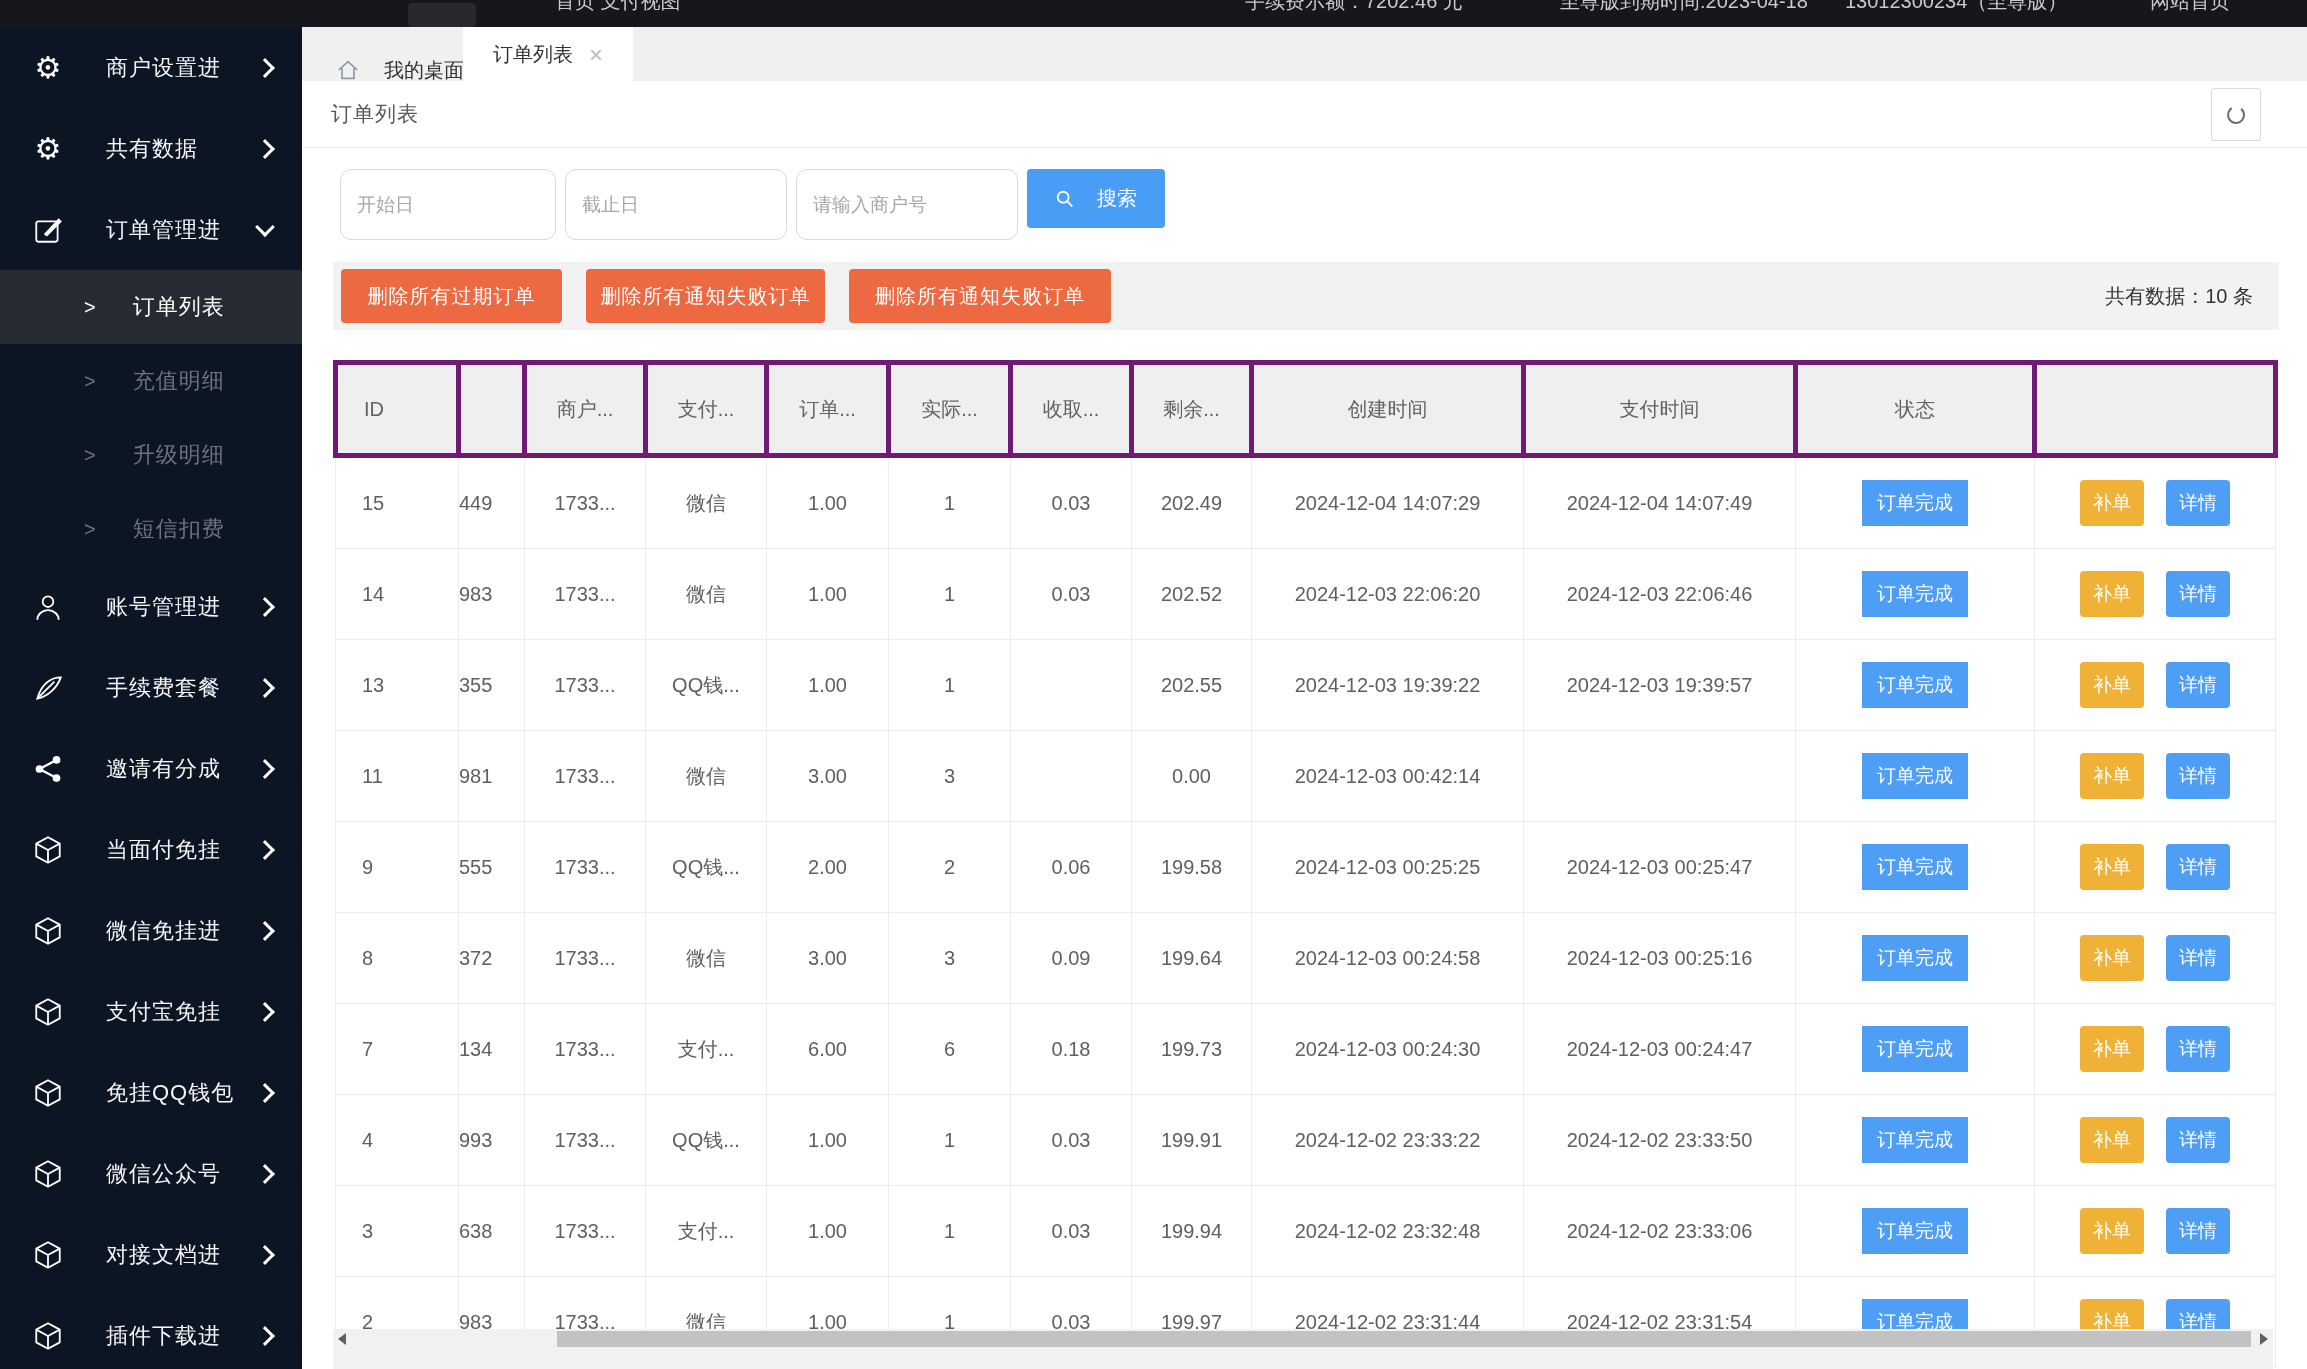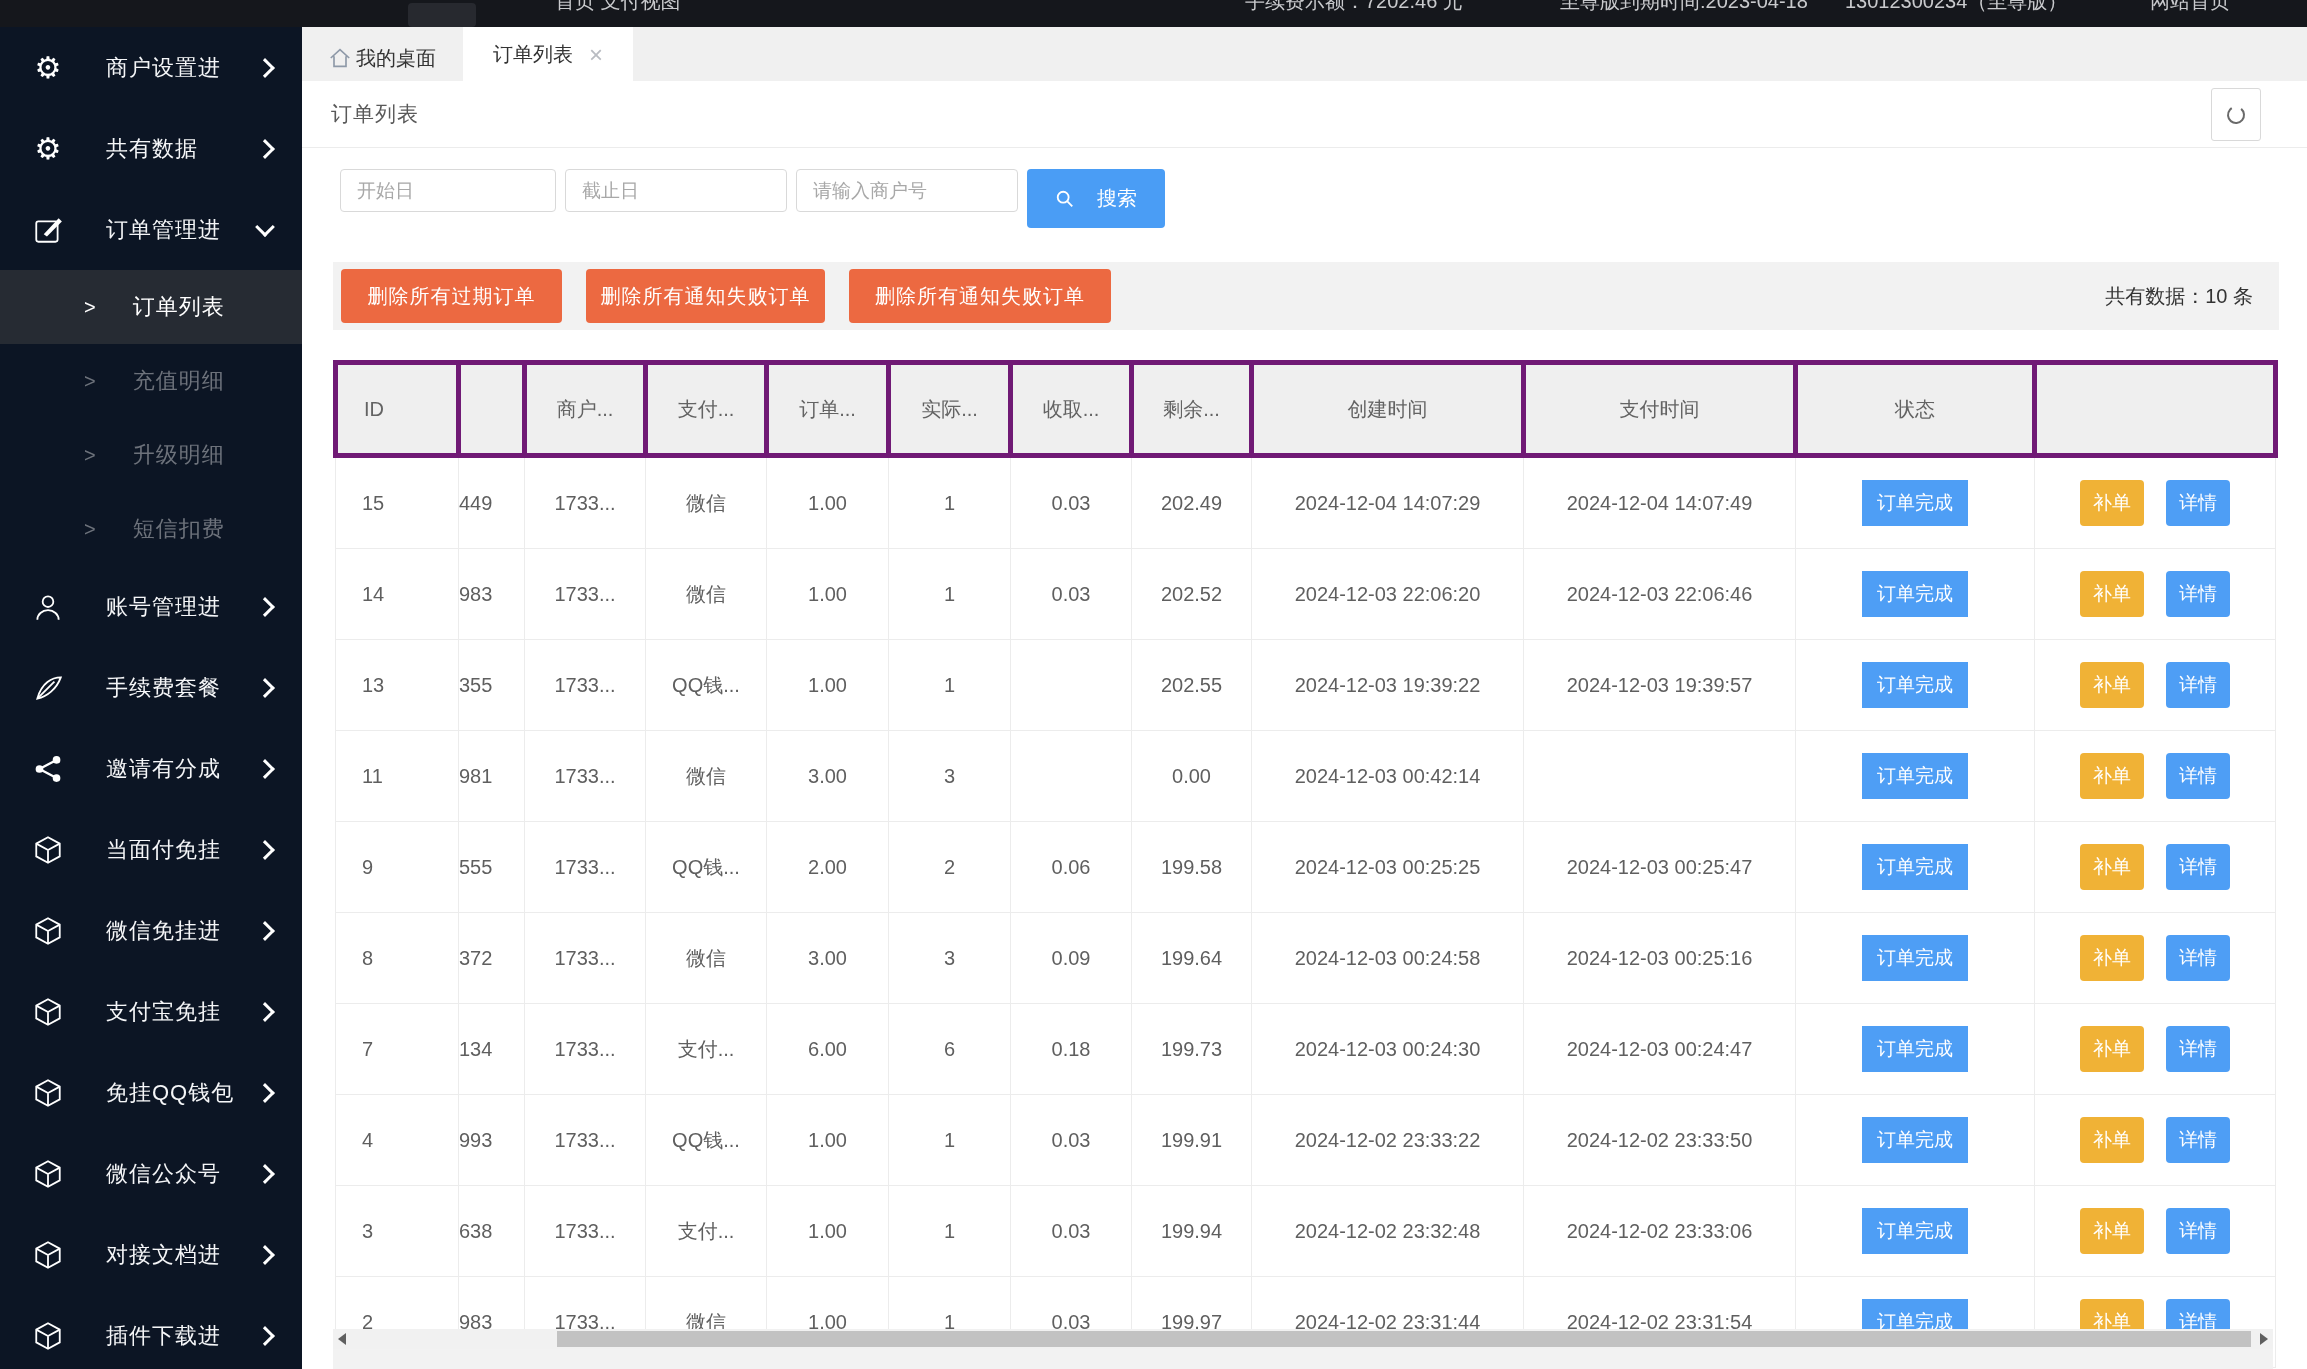--- a/index.html
+++ b/index.html
@@ -16,28 +16,28 @@
   .side-item .lbl{flex:1;letter-spacing:1px}
   .chev{width:11px;height:11px;border-top:3px solid #fff;border-right:3px solid #fff;transform:rotate(45deg);margin-top:0}
   .chev.down{transform:rotate(135deg);margin-top:-6px}
   .sub-item{height:74px;display:flex;align-items:center;padding-left:84px;font-size:22px;color:#6d727b;cursor:pointer;letter-spacing:1px}
   .sub-item .sub-chev{margin-right:36px;font-size:20px}
   .sub-item.active{background:#262b33;color:#ffffff}
   
   .main{position:absolute;left:302px;top:27px;width:2005px;height:1342px;background:#fff}
   .tabbar{position:absolute;left:0;top:0;width:100%;height:54px;background:#f0f0f0;border-bottom:1px solid #dcdcdc}
   .tab{position:absolute;top:0;height:54px;display:flex;align-items:center;font-size:20px;color:#333}
-  .tab-home{left:16px;padding:4px 10px;gap:4px}
+  .tab-home{left:24px;padding:16px 10px;gap:24px}
   .tab-active{left:161px;width:170px;background:#fff;justify-content:center;height:55px;z-index:2}
   .tab .close{color:#b9bcc2;margin-left:16px;font-size:24px;line-height:1}
   .titlebar{position:absolute;top:54px;left:0;width:100%;height:66px;background:#fff;border-bottom:1px solid #ececec}
   .page-title{position:absolute;left:29px;top:19px;font-size:21px;color:#595959;letter-spacing:1px}
   .refresh-btn{position:absolute;right:46px;top:7px;width:48px;height:51px;border:1px solid #d9d9d9;border-radius:3px;background:#fff;display:flex;align-items:center;justify-content:center;cursor:pointer}
   
-  .inp{position:absolute;top:142px;height:43px;border:1px solid #d9d9d9;border-radius:4px;font-size:19px;padding:0 16px;color:#333;box-sizing:border-box;outline:none;background:#fff;font-family:inherit}
+  .inp{position:absolute;top:142px;height:71px;border:1px solid #d9d9d9;border-radius:11px;font-size:19px;padding:0 16px;color:#333;box-sizing:border-box;outline:none;background:#fff;font-family:inherit}
   .inp::placeholder{color:#a8a8a8}
   #in-start{left:38px;width:216px}
   #in-end{left:263px;width:222px}
   #in-merchant{left:494px;width:222px}
   .search-btn{position:absolute;left:725px;top:142px;width:138px;height:59px;background:#4a9df5;border:none;border-radius:4px;color:#fff;font-size:20px;display:flex;align-items:center;justify-content:center;gap:22px;cursor:pointer;font-family:inherit}
   
   .graystrip{position:absolute;left:31px;top:235px;width:1946px;height:68px;background:#f2f2f2}
   .del-btn{position:absolute;top:242px;height:54px;background:#ec6941;border:none;border-radius:4px;color:#fff;font-size:20px;cursor:pointer;font-family:inherit;letter-spacing:1px}
   #del1{left:39px;width:221px}
   #del2{left:284px;width:239px}

